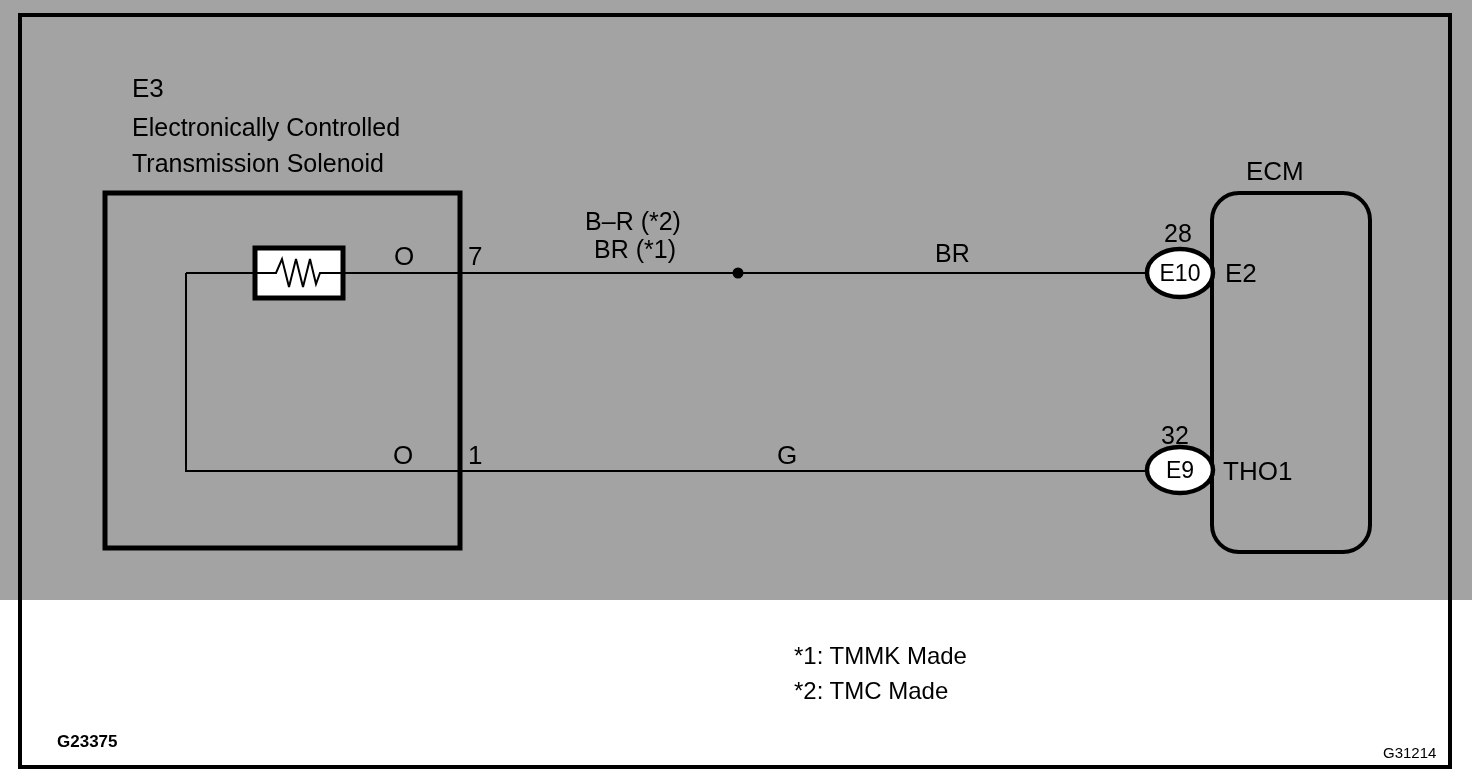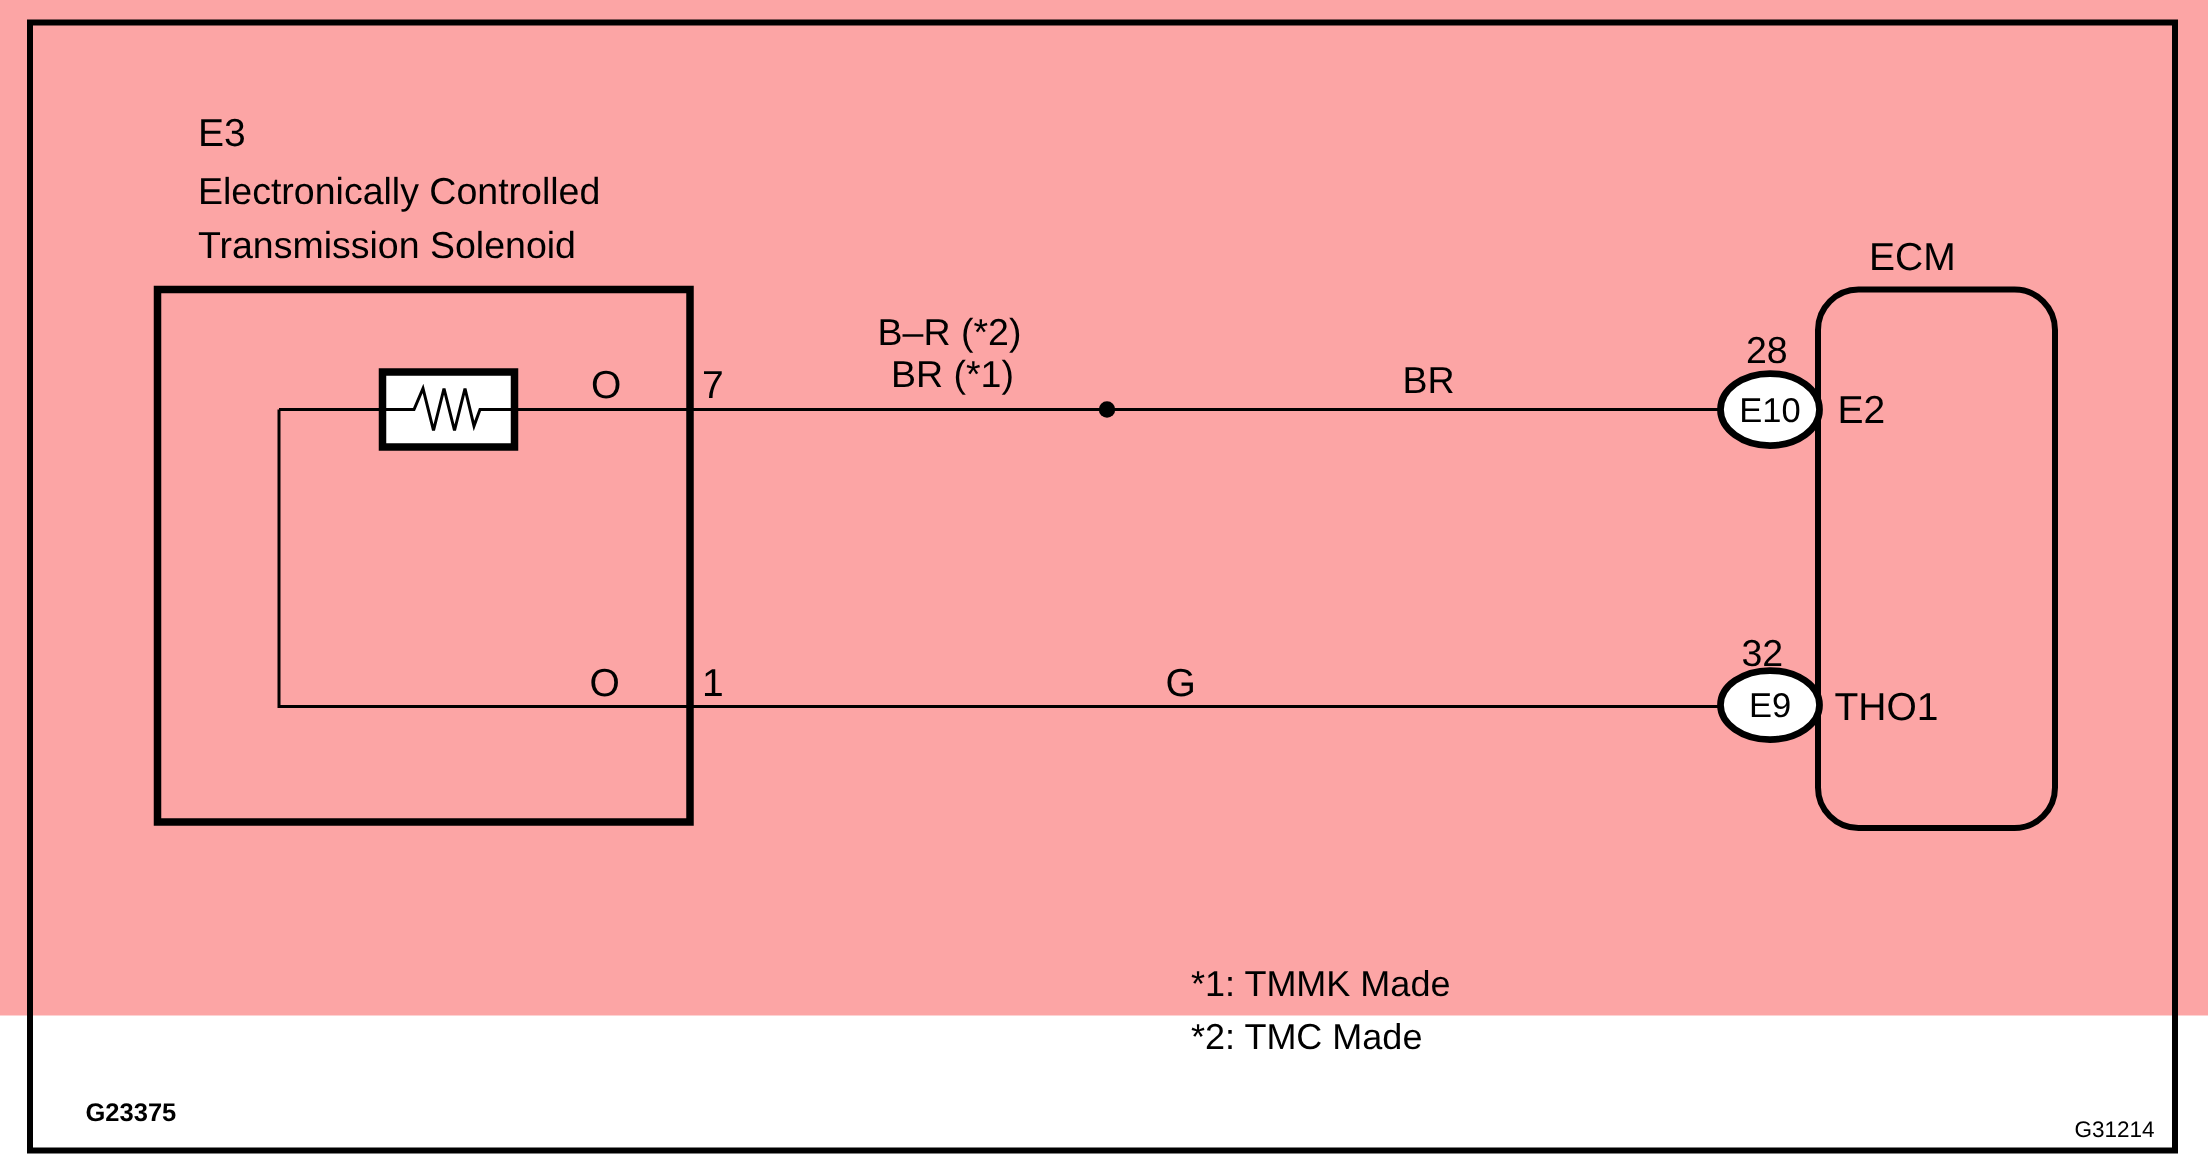--- a/index.html
+++ b/index.html
@@ -6,22 +6,22 @@
     margin: 0;
     padding: 0;
     background: #ffffff;
     width: 1472px;
     height: 784px;
     overflow: hidden;
   }
   #stage {
     position: relative;
     width: 1472px;
-    height: 677px;
-    background: #fca5a5;
+    height: 600px;
+    background: #a3a3a3;
   }
   svg { display: block; }
   .wire   { stroke: #000; stroke-width: 2; fill: none; }
   .frame  { stroke: #000; stroke-width: 4; fill: none; }
   .box    { stroke: #000; stroke-width: 5; fill: none; }
   .ecmbox { stroke: #000; stroke-width: 4; fill: none; }
   .res    { stroke: #000; stroke-width: 5; fill: #fff; }
   .oval   { stroke: #000; stroke-width: 4.5; fill: #fff; }
   .dot    { fill: #000; stroke: none; }
   text {

